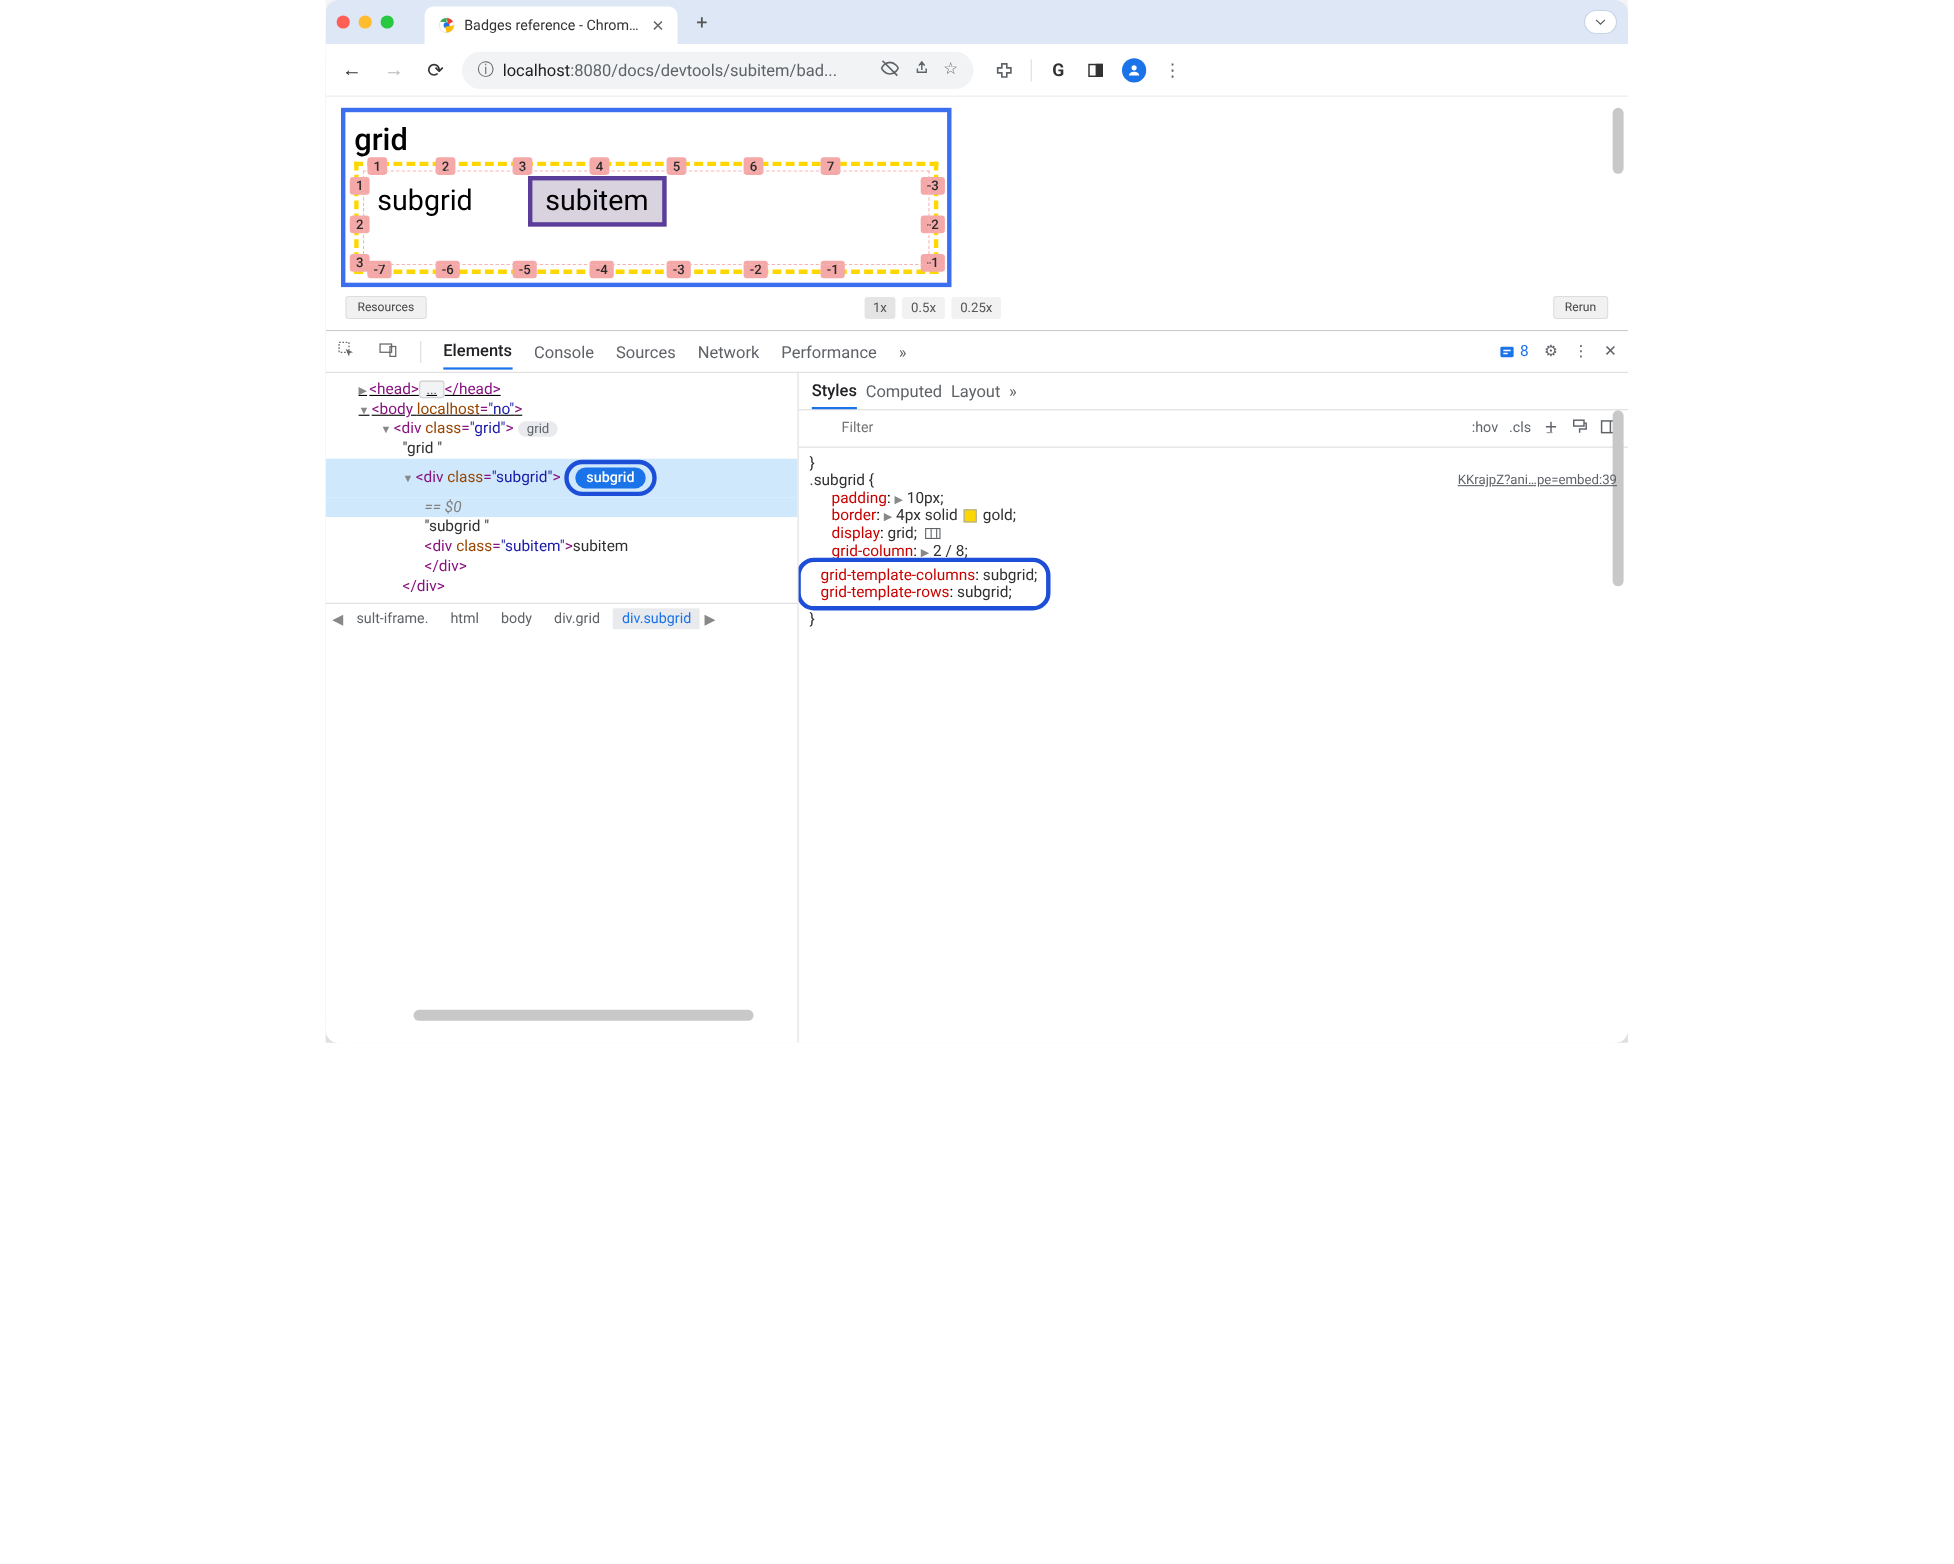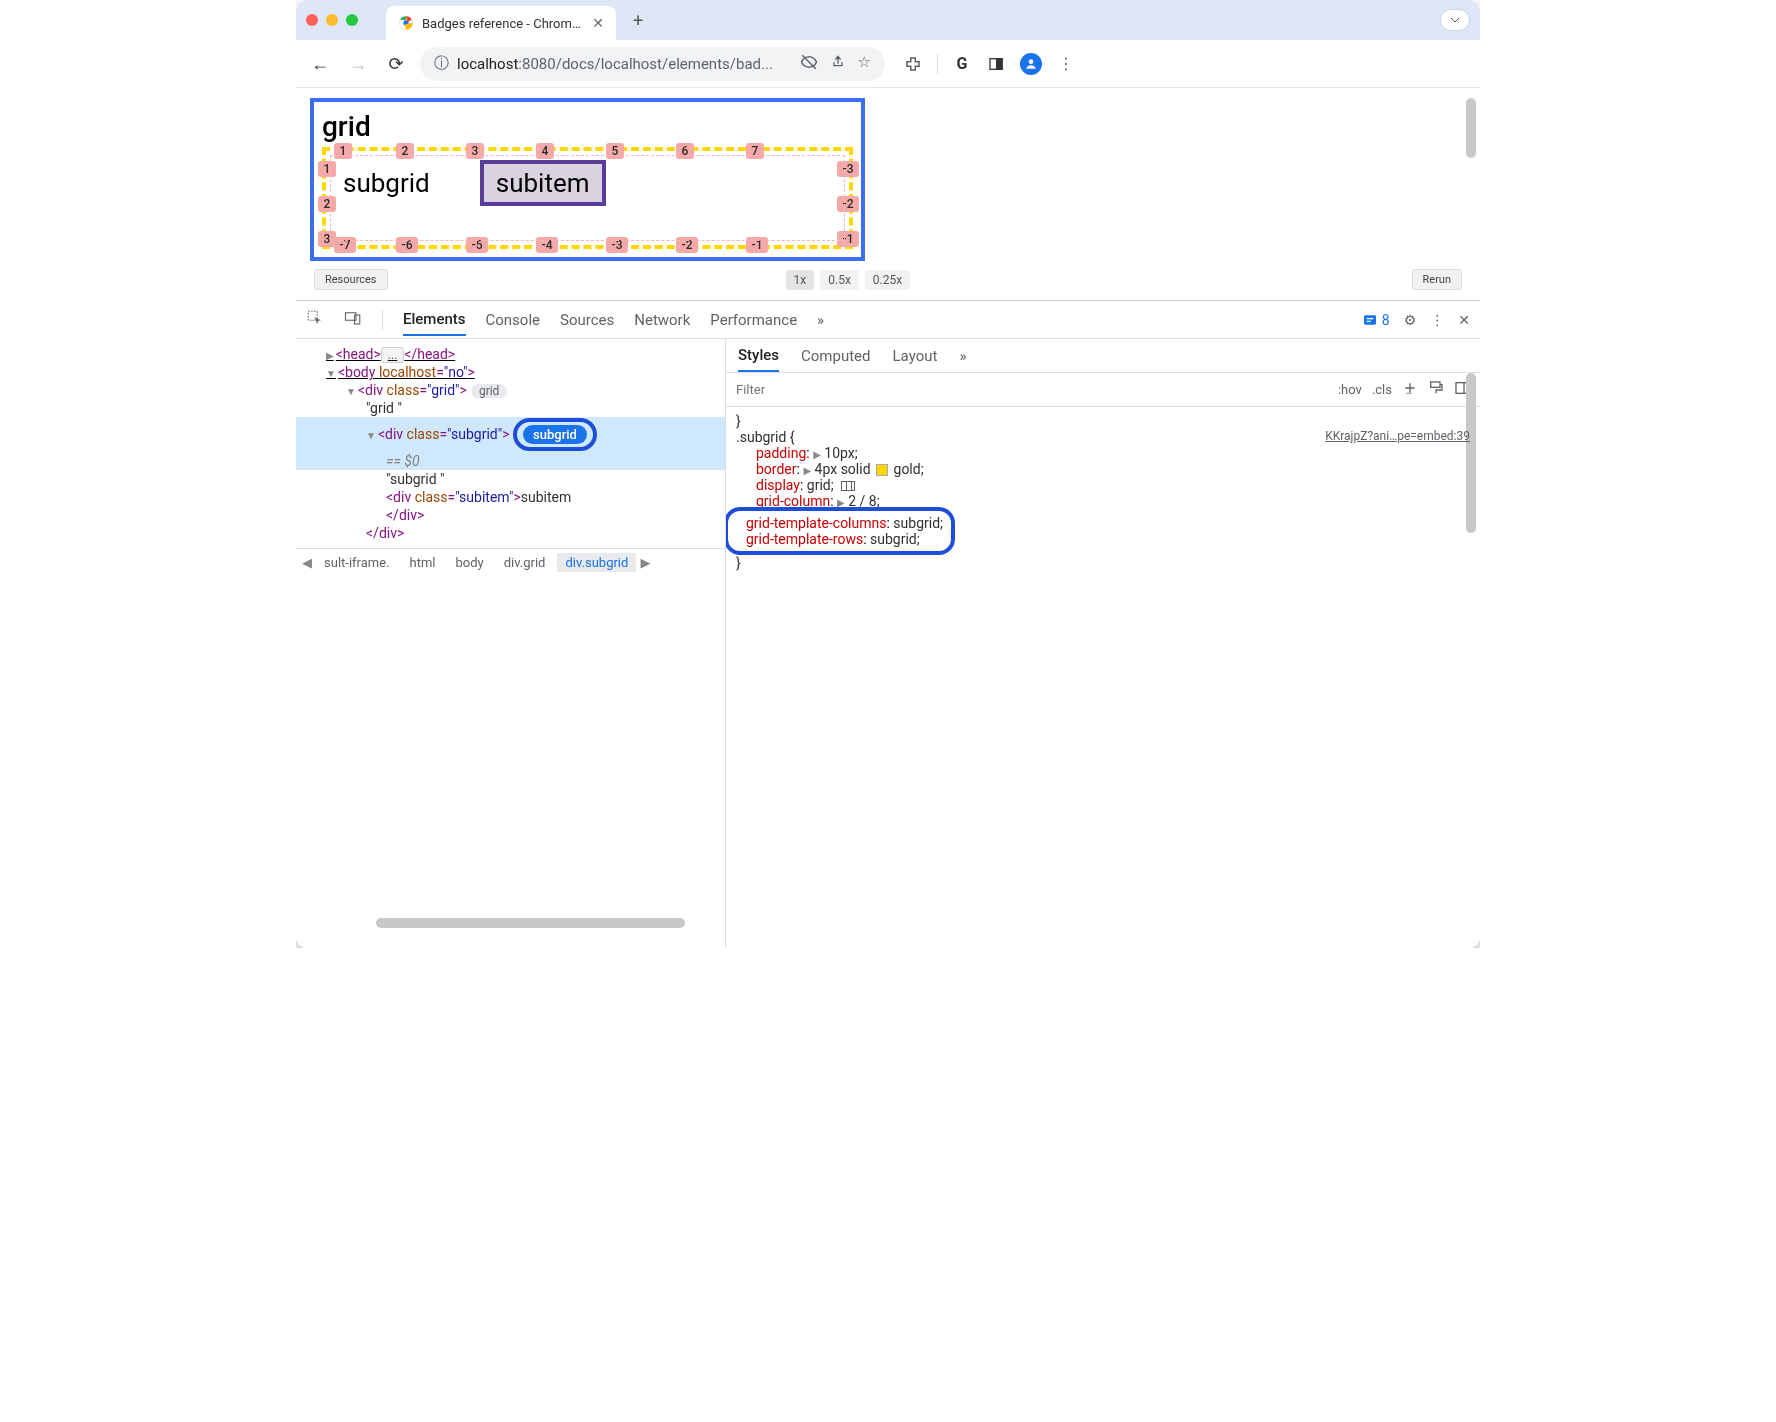--- a/index.html
+++ b/index.html
@@ -84,23 +84,23 @@
 .badge-ring { border: 4px solid #1c4ed8; border-radius: 17px; padding: 3px 6px; display: inline-flex;}
 .dollar { color: #808080; font-style: italic;}
 .h-scroll { position: absolute; bottom: 20px; left: 80px; right: 40px; height: 10px; background: #c8c8c8; border-radius: 5px;}
 
 .breadcrumbs { border-top: 1px solid #ddd; height: 28px; display: flex; align-items: center; padding: 0 6px; gap: 4px; font-size: 13px; color: #5f6368;}
 .bc-item { padding: 2px 8px; cursor: pointer;}
 .bc-item.active { background: #e8eaed; color: #1a73e8;}
 .bc-arrow { color: #888;}
 
 .dt-right-pane { flex: 1; display: flex; flex-direction: column; position: relative;}
-.styles-tabs { height: 34px; display: flex; align-items: center; gap: 22px; padding: 0 12px; border-bottom: 1px solid #ddd; }
+.styles-tabs { height: 34px; display: flex; align-items: center; gap: 8px; padding: 0 12px; border-bottom: 1px solid #ddd; }
 .styles-filter { height: 34px; display: flex; align-items: center; border-bottom: 1px solid #ddd; padding: 0 10px; gap: 6px;}
-.sf-input { border: none; outline: none; font-size: 13px; color: #0c4a6e; width: 170px;}
+.sf-input { border: none; outline: none; font-size: 13px; color: #0c4a6e; width: 170px; margin-left: 29px;}
 .sf-right { margin-left: auto; display: flex; gap: 10px; align-items: center; font-size: 13px; color: #5f6368; font-family: Menlo, Consolas, monospace;}
 .sf-icon { font-size: 16px; color: #5f6368;}
 .styles-body { flex: 1; overflow: auto; padding: 6px 10px; font-family: Menlo, Consolas, monospace; font-size: 14px; position: relative;}
 .close-brace { color: #303030;}
 .selector { color: #303030;}
 .src-link { float: right; color: #5f6368; text-decoration: underline; font-size: 12px;}
 .prop { padding-left: 20px;}
 .prop-n { color: #c80000;}
 .prop-v { color: #303030;}
 .tri2 { color: #888; font-size: 10px;}
@@ -141,21 +141,21 @@
     </div>
   </div>
 
   <div class="toolbar">
     <div class="nav-btn">←</div>
     <div class="nav-btn disabled">→</div>
     <div class="nav-btn">⟳</div>
     <div class="addr-bar">
       <span class="addr-info">ⓘ</span>
       <span class="url-text">
-        <span class="url-host">localhost</span><span class="url-path">:8080</span><span class="url-path">/docs/localhost/elements/bad...</span>
+        <span class="url-host">localhost</span><span class="url-path">:8080</span><span class="url-path">/docs/devtools/subitem/bad...</span>
       </span>
       <div class="addr-icons">
         <span><svg width="18" height="18" viewBox="0 0 24 24" fill="none" stroke="#5f6368" stroke-width="2">
               <path d="M2 12s3-7 10-7 10 7 10 7-3 7-10 7S2 12 2 12z"></path>
               <line x1="3" y1="3" x2="21" y2="21"></line>
             </svg></span>
         <span><svg width="16" height="16" viewBox="0 0 24 24" fill="none" stroke="#5f6368" stroke-width="2">
               <path d="M8 10l4-5 4 5M12 5v11M6 14v5h12v-5"></path>
             </svg></span>
         <span>☆</span>

